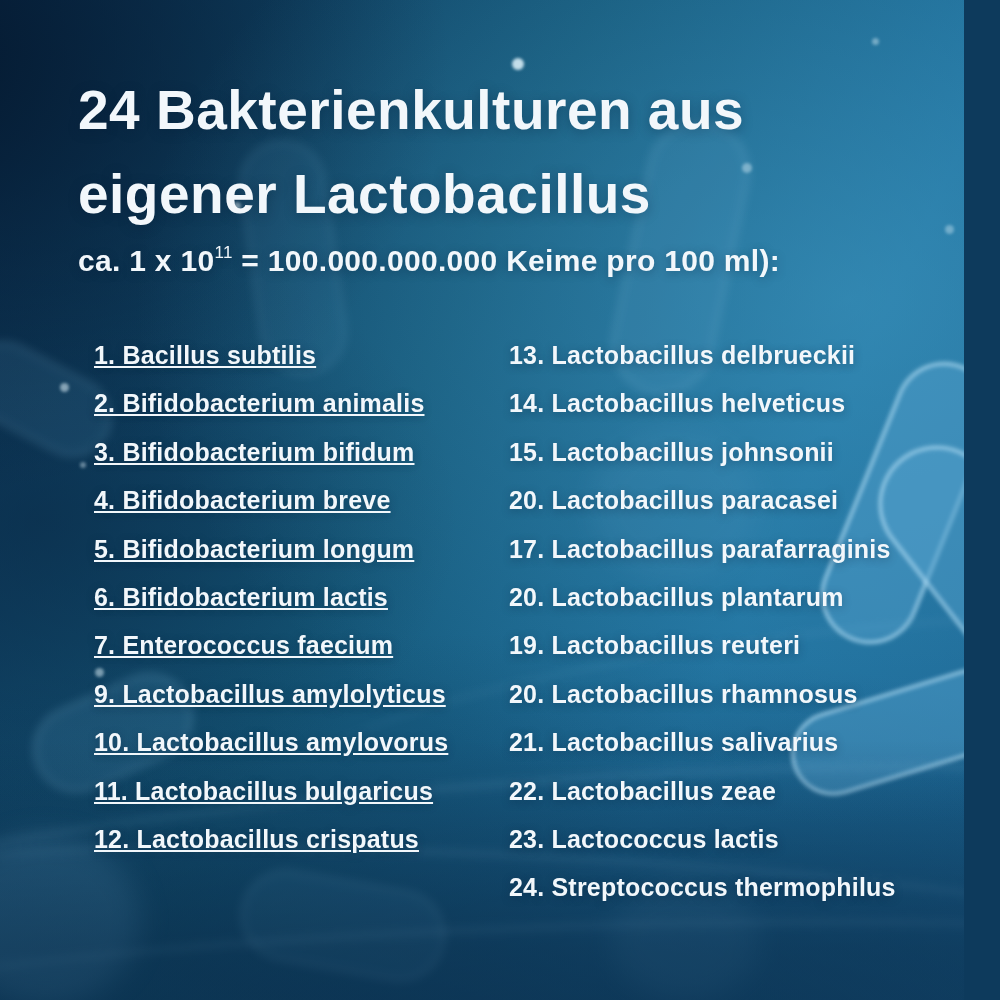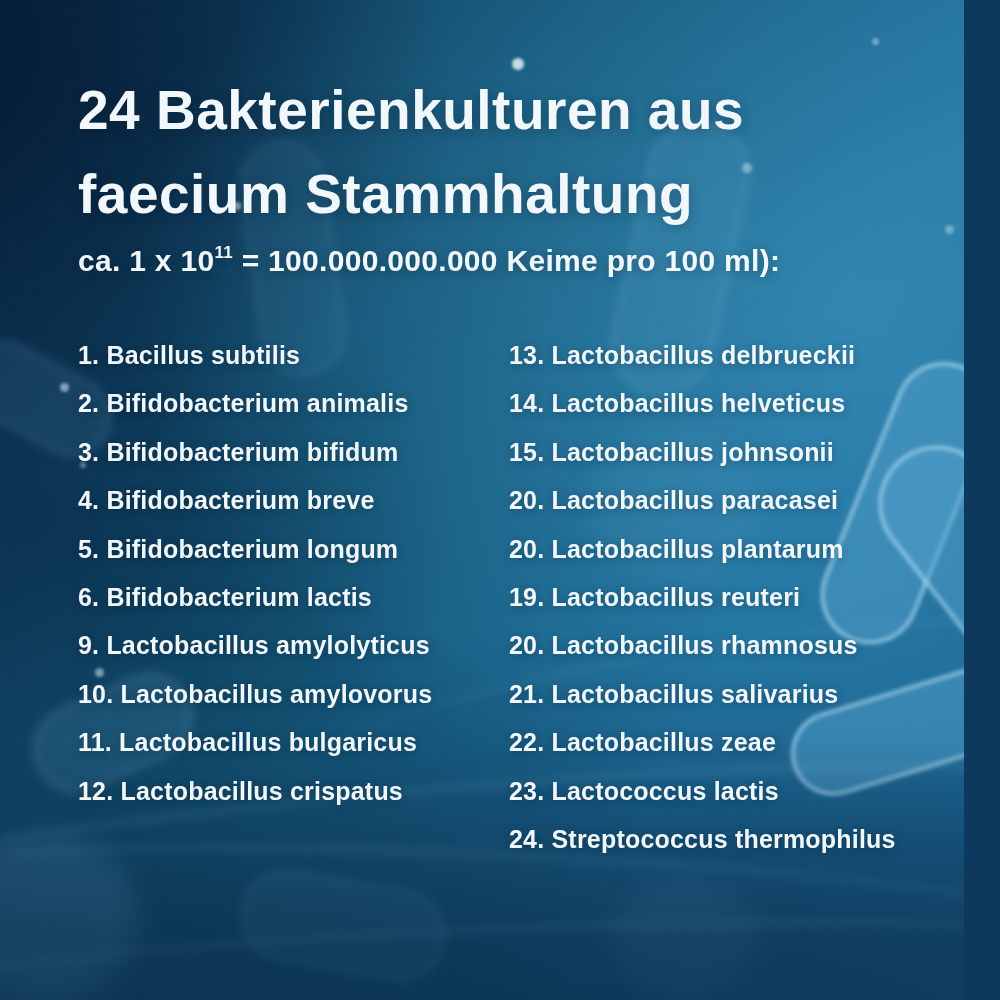--- a/index.html
+++ b/index.html
@@ -77,30 +77,30 @@
     left: 78px;
     top: 243px;
     font-size: 30px;
     font-weight: 700;
     letter-spacing: 0.3px;
     text-shadow: 0 2px 10px rgba(4, 30, 55, 0.35);
   }
   .subtitle .sup {
     font-size: 17px;
     vertical-align: 13px;
-    font-weight: 700;
+    font-weight: 400;
   }
   .species-col {
     position: absolute;
     top: 331px;
     margin: 0;
     padding: 0;
     list-style: none;
   }
-  .species-col.col-left  { left: 78px;  }
+  .species-col.col-left  { left: 94px; text-decoration: underline;  }
   .species-col.col-right { left: 509px; }
   .species-item {
     font-size: 25px;
     font-weight: 700;
     line-height: 48.4px;
     letter-spacing: 0.2px;
     white-space: nowrap;
     text-shadow: 0 2px 9px rgba(4, 30, 55, 0.35);
   }
 </style>
@@ -132,42 +132,44 @@
 
   <div class="wave" style="left:-220px; top:780px; width:1500px; height:160px; transform:rotate(-4deg);"></div>
   <div class="wave" style="left:-180px; top:855px; width:1450px; height:150px; transform:rotate(3deg);"></div>
   <div class="wave" style="left:-250px; top:925px; width:1600px; height:150px; transform:rotate(-2deg);"></div>
   <div class="wave" style="left:300px; top:640px; width:900px; height:140px; transform:rotate(-8deg); opacity:.6;"></div>
   <div class="bottom-shade"></div>
 
   <div class="content">
     <div class="title">
       <div>24 Bakterienkulturen aus</div>
-      <div>faecium Stammhaltung</div>
+      <div>eigener Lactobacillus</div>
     </div>
 
     <div class="subtitle"><span>ca. 1 x 10</span><span class="sup">11</span><span> = 100.000.000.000 Keime pro 100 ml):</span></div>
 
     <ul class="species-col col-left">
         <li class="species-item">1. Bacillus subtilis</li>
         <li class="species-item">2. Bifidobacterium animalis</li>
         <li class="species-item">3. Bifidobacterium bifidum</li>
         <li class="species-item">4. Bifidobacterium breve</li>
         <li class="species-item">5. Bifidobacterium longum</li>
         <li class="species-item">6. Bifidobacterium lactis</li>
+        <li class="species-item">7. Enterococcus faecium</li>
         <li class="species-item">9. Lactobacillus amylolyticus</li>
         <li class="species-item">10. Lactobacillus amylovorus</li>
         <li class="species-item">11. Lactobacillus bulgaricus</li>
         <li class="species-item">12. Lactobacillus crispatus</li>
       </ul>
     <ul class="species-col col-right">
         <li class="species-item">13. Lactobacillus delbrueckii</li>
         <li class="species-item">14. Lactobacillus helveticus</li>
         <li class="species-item">15. Lactobacillus johnsonii</li>
         <li class="species-item">20. Lactobacillus paracasei</li>
+        <li class="species-item">17. Lactobacillus parafarraginis</li>
         <li class="species-item">20. Lactobacillus plantarum</li>
         <li class="species-item">19. Lactobacillus reuteri</li>
         <li class="species-item">20. Lactobacillus rhamnosus</li>
         <li class="species-item">21. Lactobacillus salivarius</li>
         <li class="species-item">22. Lactobacillus zeae</li>
         <li class="species-item">23. Lactococcus lactis</li>
         <li class="species-item">24. Streptococcus thermophilus</li>
       </ul>
   </div>
 </div>

